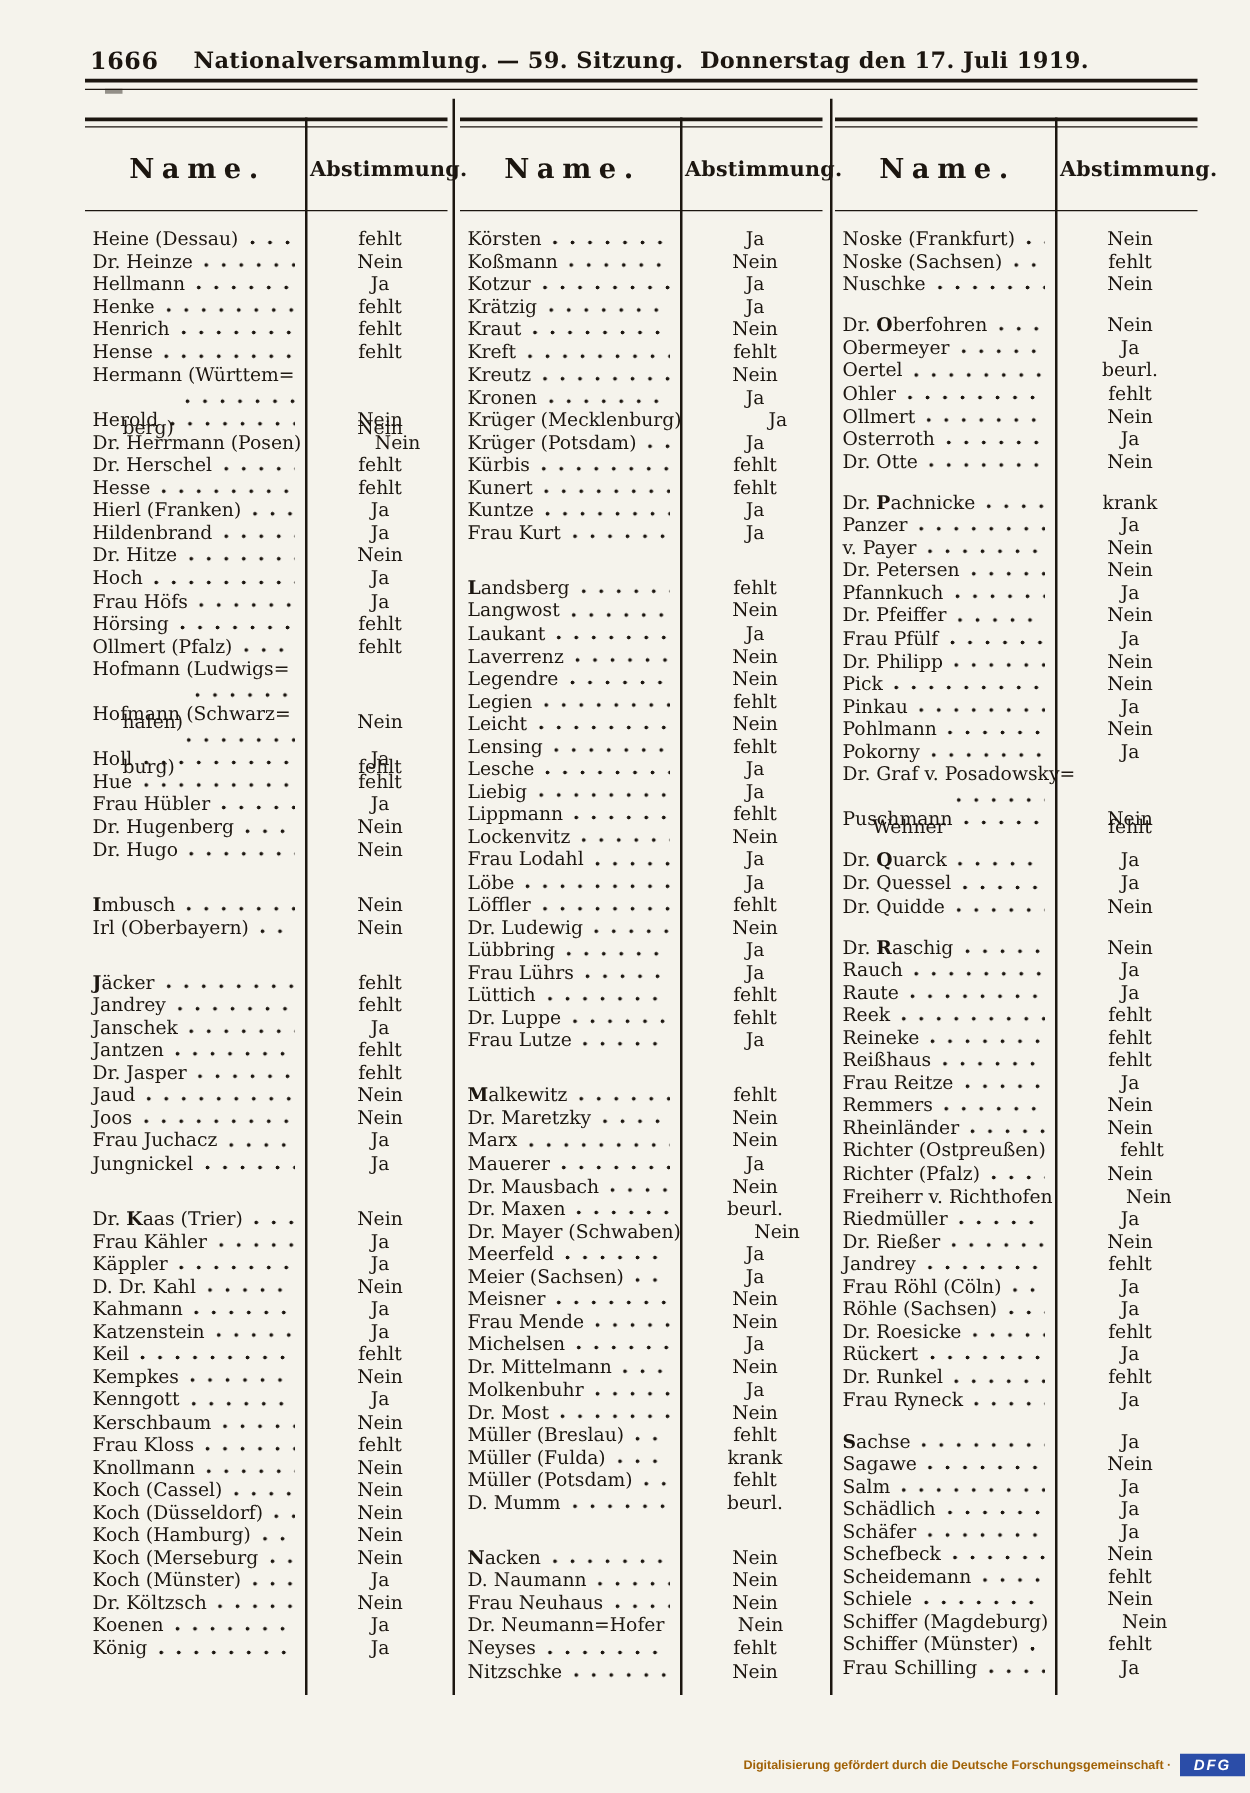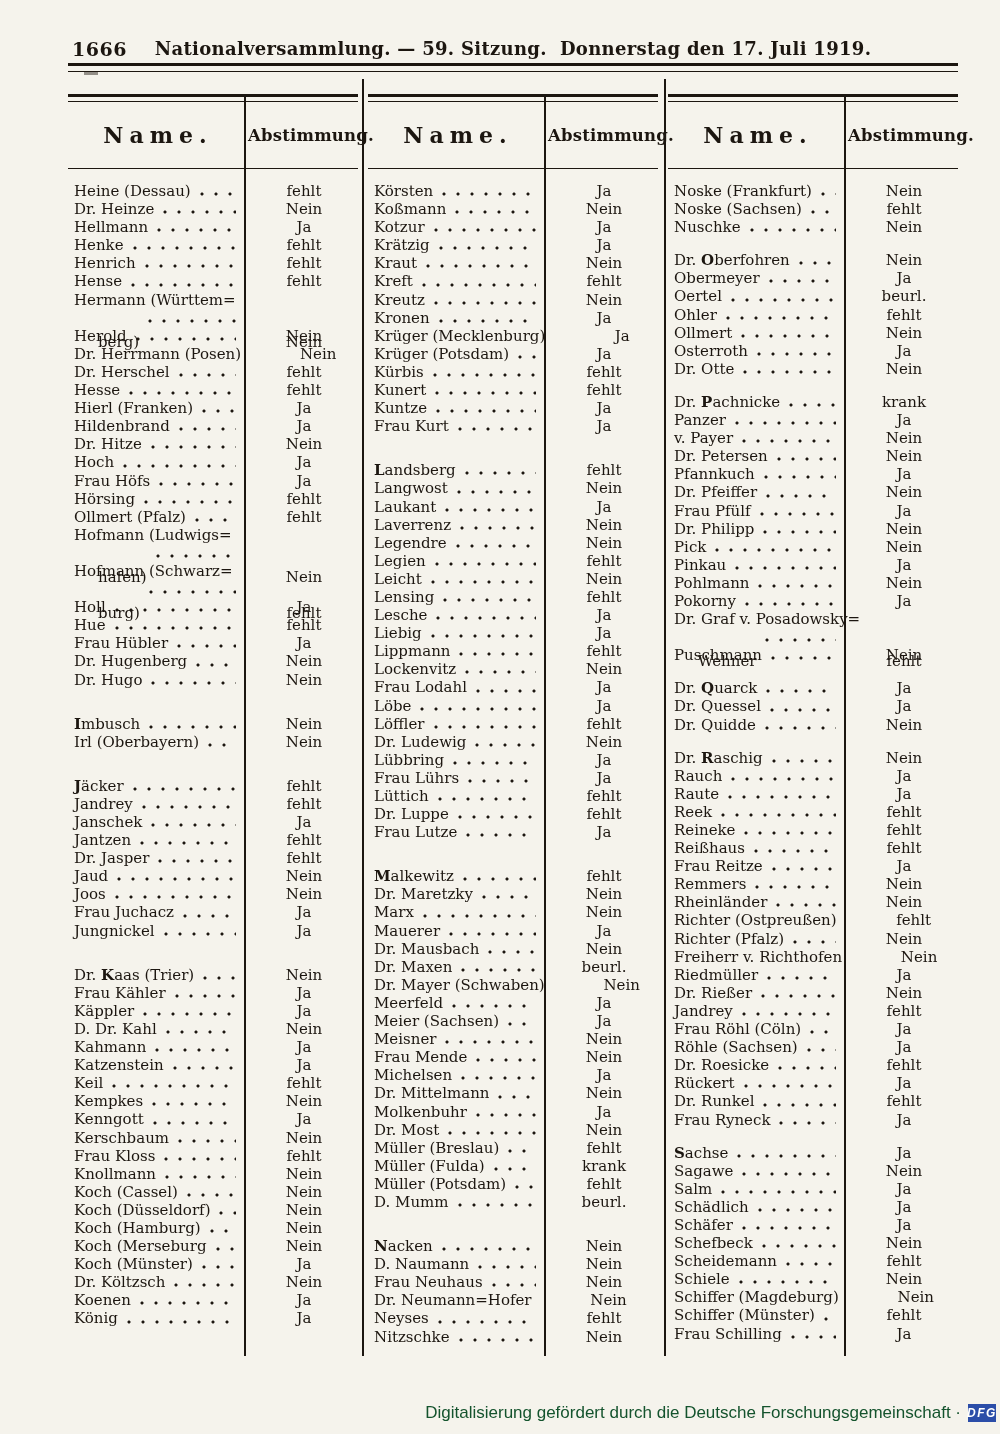--- a/index.html
+++ b/index.html
@@ -36,22 +36,22 @@
   .nm{white-space:nowrap;padding-left:6px;}
   .nm.ind{padding-left:30px;margin-top:24px;}
   .ini{font-weight:bold;}
   .lead{flex:1;align-self:flex-end;height:4px;margin:0 14px 4px 9px;min-width:0;
         background-image:radial-gradient(circle at 2px 2px,#1c1610 1.35px,rgba(0,0,0,0) 1.75px);
         background-size:14px 4px;background-repeat:repeat-x;background-position:left bottom;}
   .vt{width:108px;flex:none;text-align:center;font-size:15px;}
   
   .footer{position:absolute;right:4px;top:1403px;display:flex;align-items:center;gap:7px;
           font-family:"Liberation Sans","DejaVu Sans",sans-serif;}
-  .credit{font-size:17px;font-weight:normal;color:#14532d;}
-  .dfgbox{width:28px;height:18px;background:#2b4da8;color:#fff;display:flex;align-items:center;justify-content:center;
+  .credit{font-size:10px;font-weight:bold;color:#a16207;}
+  .dfgbox{width:52px;height:18px;background:#2b4da8;color:#fff;display:flex;align-items:center;justify-content:center;
           font-size:12px;font-weight:bold;letter-spacing:1.5px;font-style:italic;}
 </style>
 </head>
 <body>
 
 <div class="page">
 
   <div class="pageno">1666</div>
   <div class="ptitle">Nationalversammlung. — 59. Sitzung.  Donnerstag den 17. Juli 1919.</div>
   <div class="toprule"></div>

